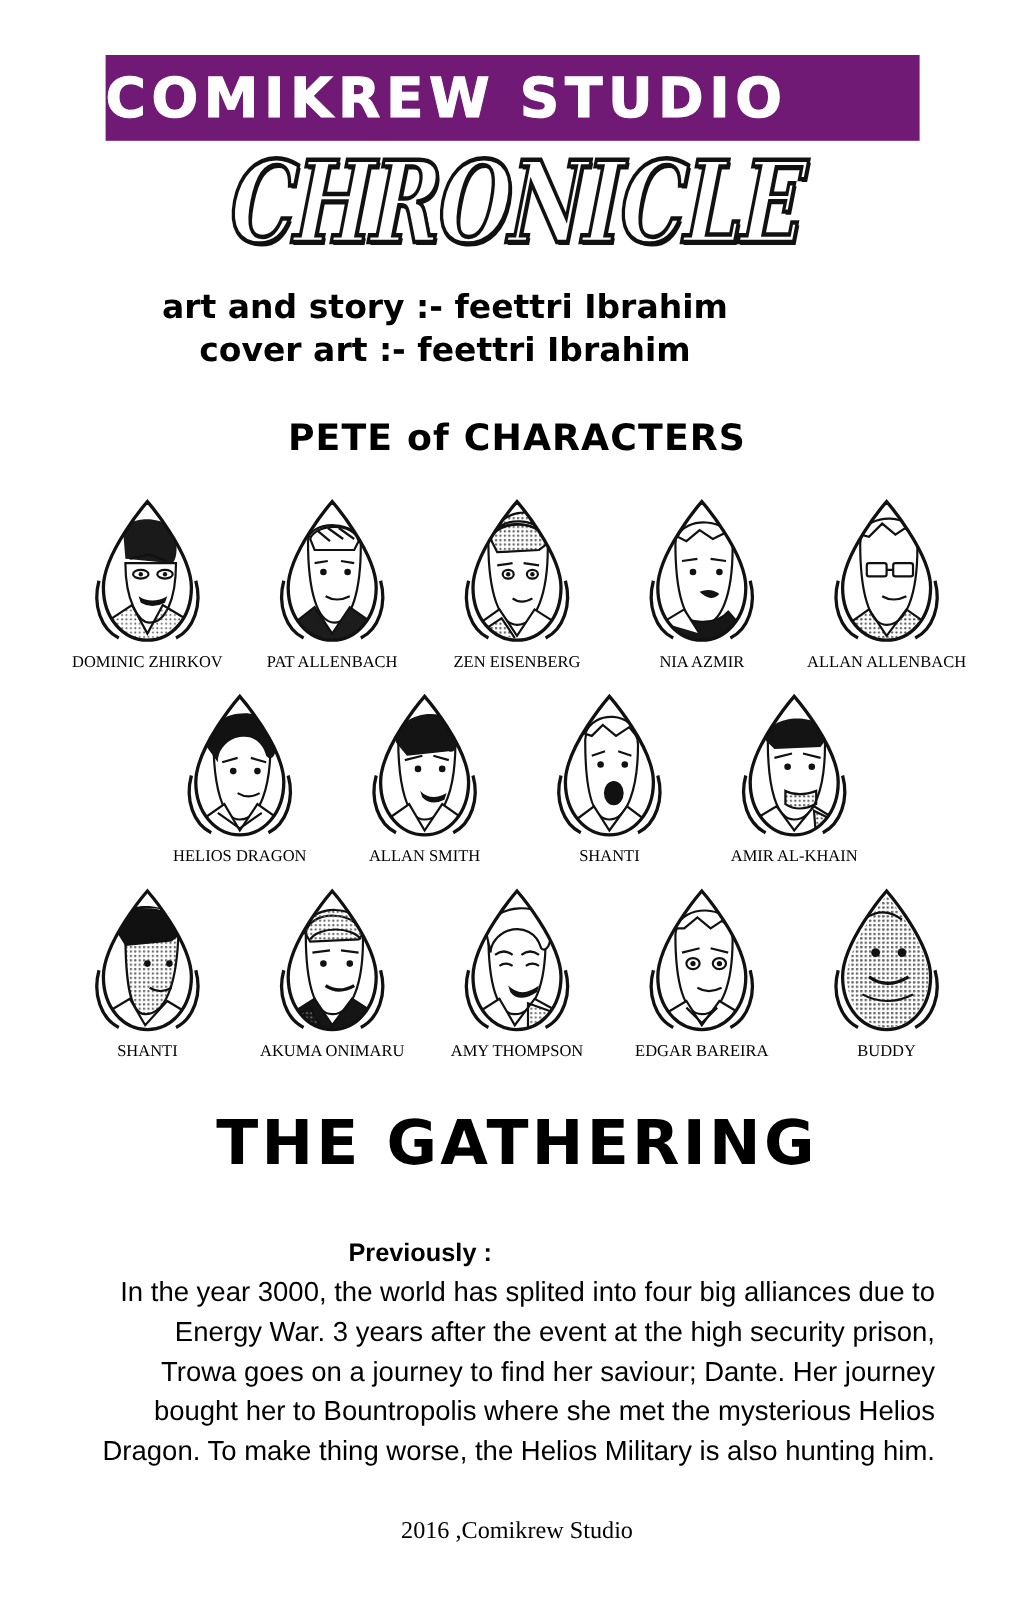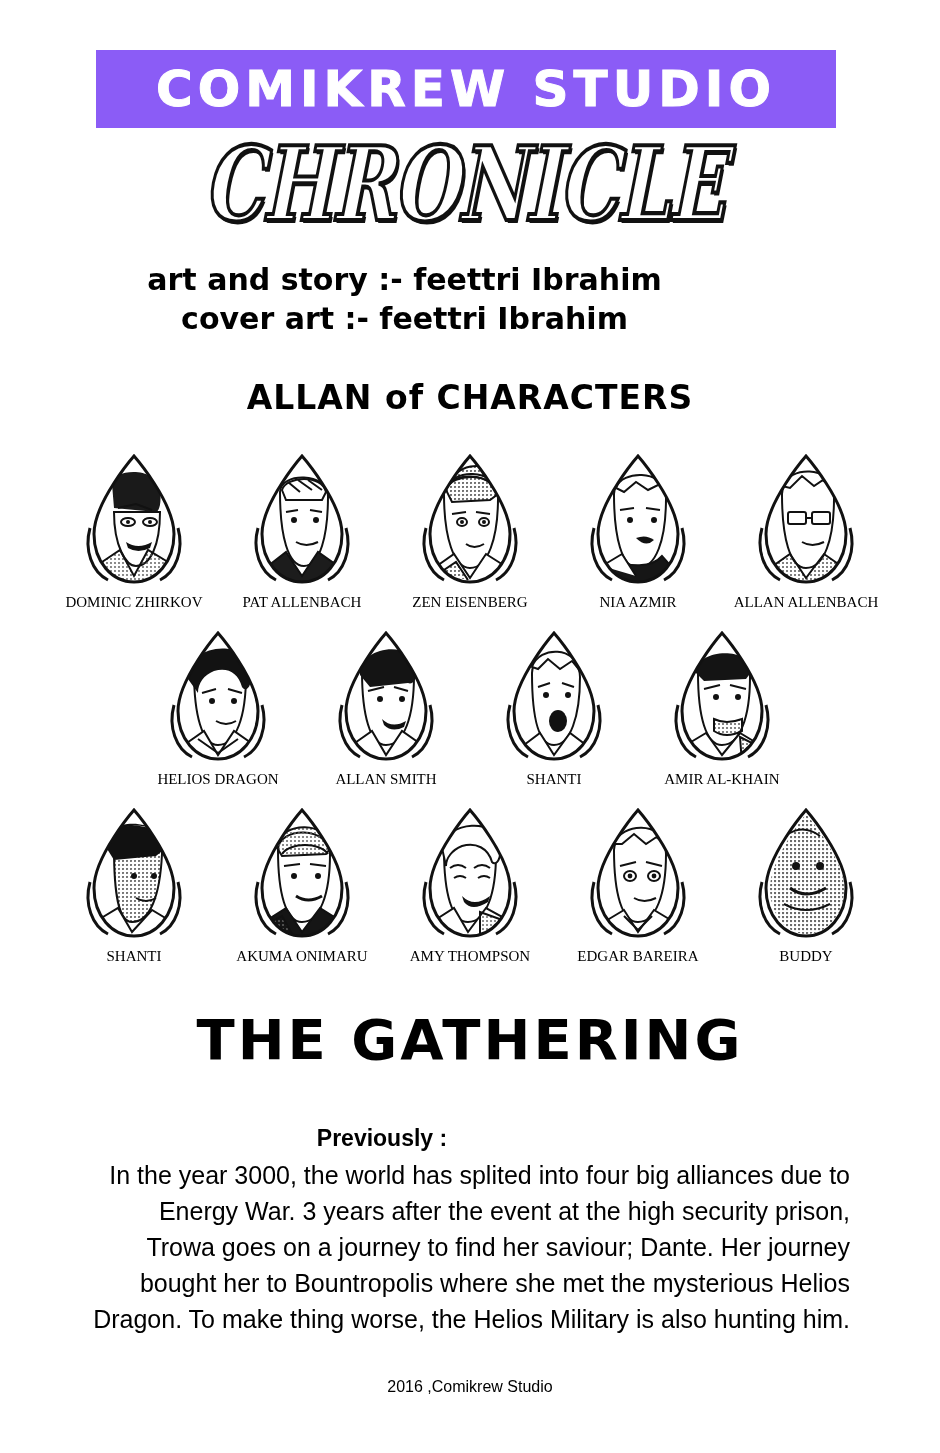--- a/index.html
+++ b/index.html
@@ -16,24 +16,23 @@
     position: relative;
   }
 
   
   .banner {
     position: absolute;
     left: 96px;
     top: 50px;
     width: 740px;
     height: 78px;
-    background: #8b5cf6;
+    background: #701a75;
     display: flex;
     align-items: center;
-    justify-content: center;
   }
   .banner-text {
     font-family: "DejaVu Sans", sans-serif;
     font-weight: bold;
     font-size: 50px;
     letter-spacing: 5px;
     color: #ffffff;
     -webkit-text-stroke: 1px #ffffff;
     text-transform: uppercase;
     white-space: nowrap;
@@ -157,39 +156,39 @@
     font-family: Liberation Sans, sans-serif;
     font-size: 25px;
     line-height: 36px;
   }
 
   .footer {
     position: absolute;
     top: 1378px;
     width: 940px;
     text-align: center;
-    font-family: Liberation Sans, sans-serif;
-    font-size: 16px;
+    font-family: Liberation Serif, serif;
+    font-size: 22px;
   }
 </style>
 </head>
 <body>
 
 <div class="banner">
   <div class="banner-text">COMIKREW STUDIO</div>
 </div>
 
 <div class="logo-wrap">
   <div class="logo-text">CHRONICLE</div>
 </div>
 
 <div class="credit one">art and story :- feettri Ibrahim</div>
 <div class="credit two">cover art :- feettri Ibrahim</div>
 
-<div class="cast-title">ALLAN of CHARACTERS</div>
+<div class="cast-title">PETE of CHARACTERS</div>
 
 <div class="cast">
 
   <div class="cast-row row1">
     <div class="cast-item">
       <div class="portrait">
         <svg width="120" height="140" viewBox="0 0 120 140">
           <defs>
             <pattern id="tone1" width="4" height="4" patternUnits="userSpaceOnUse">
               <circle cx="1" cy="1" r="0.9" fill="#555"></circle>

